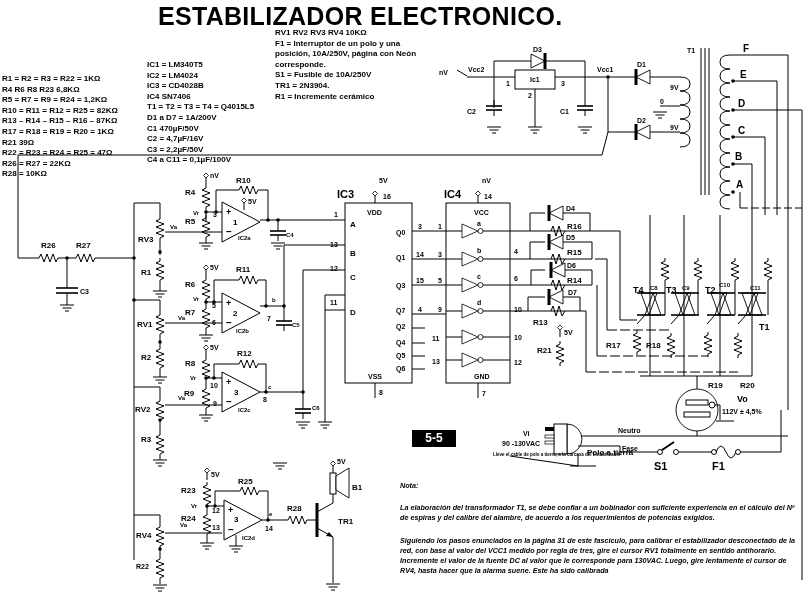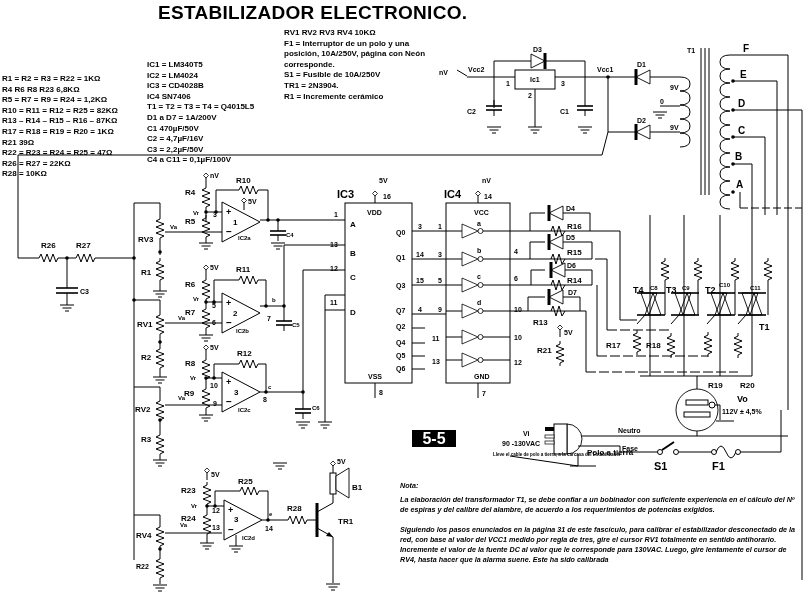--- a/index.html
+++ b/index.html
@@ -1,29 +1,29 @@
 <!DOCTYPE html>
 <html><head>
 <meta charset="utf-8">
 <style>
   html,body{margin:0;padding:0;background:#fff;}
   body{width:807px;height:594px;position:relative;overflow:hidden;font-family:"Liberation Sans",sans-serif;color:#000;}
-  .title{position:absolute;left:158px;top:2px;font-size:19px;font-weight:bold;letter-spacing:0.3px;}
+  .title{position:absolute;left:158px;top:2px;font-size:25px;font-weight:bold;letter-spacing:0.3px;}
   .parts{position:absolute;font-size:8px;font-weight:bold;line-height:10.6px;white-space:nowrap;}
   .parts div{margin:0;}
   #parts1{left:2px;top:28px;margin-top:46px;}
   #parts2{left:147px;top:28px;margin-top:32px;}
-  #parts3{left:284px;top:28px;}
+  #parts3{left:275px;top:28px;}
   svg{position:absolute;left:0;top:0;}
   svg text{font-family:"Liberation Sans",sans-serif;font-weight:bold;fill:#000;}
   .w{stroke:#000;stroke-width:1;fill:none;}
   .wt{stroke:#000;stroke-width:1.6;fill:none;}
-  .fig-badge{position:absolute;left:412px;top:430px;width:44px;height:17px;background:#000;color:#fff;font-weight:bold;font-size:16px;text-align:center;line-height:17px;}
+  .fig-badge{position:absolute;left:412px;top:430px;width:44px;height:17px;background:#000;color:#fff;font-weight:bold;font-size:12px;text-align:center;line-height:17px;}
   .note{position:absolute;left:400px;top:481px;width:400px;font-size:7.2px;font-weight:bold;line-height:10.2px;font-style:italic;}
-  .note p{margin:4px 0 9px 0;}
+  .note p{margin:12px 0 9px 0;}
 </style>
 </head>
 <body>
 
 <div class="title">ESTABILIZADOR ELECTRONICO.</div>
 
 <div class="parts" id="parts1">
   <div>R1 = R2 = R3 = R22 = 1KΩ</div>
   <div>R4   R6   R8   R23   6,8KΩ</div>
   <div>R5 = R7 = R9 = R24 = 1,2KΩ</div>

